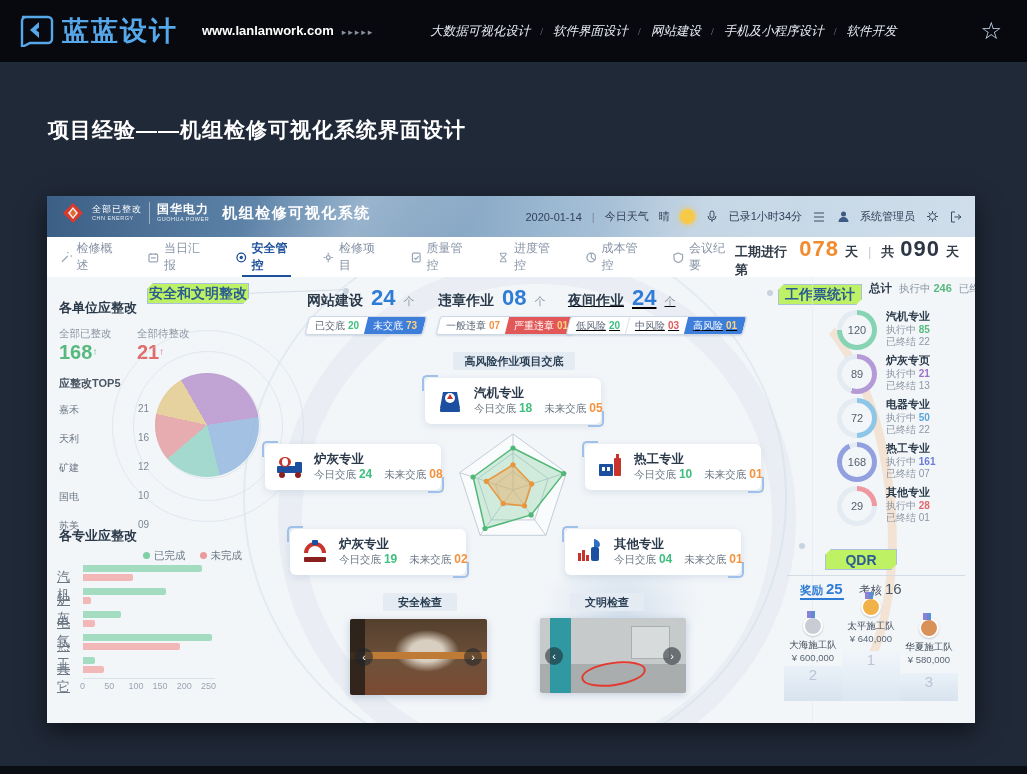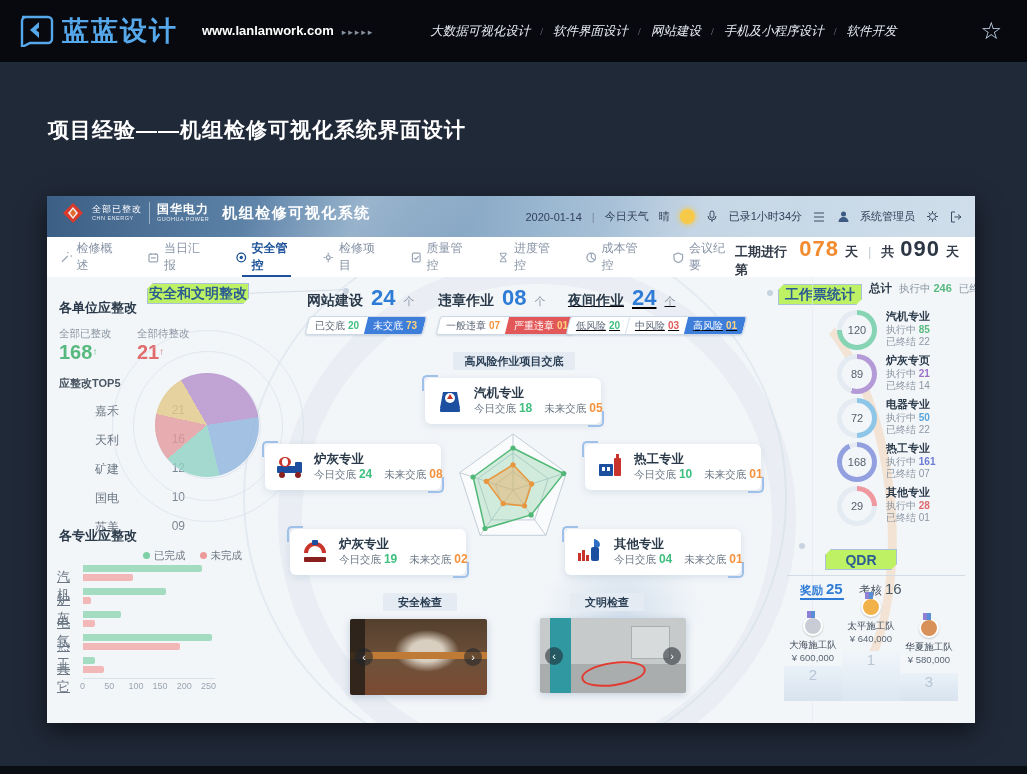--- a/index.html
+++ b/index.html
@@ -60,21 +60,21 @@
   .graybar{position:absolute;height:18px;background:#e4ebf2;color:#2b3f55;font-size:11px;font-weight:bold;display:flex;align-items:center;justify-content:center;border-radius:2px;}
   .dot-deco{position:absolute;width:6px;height:6px;border-radius:50%;background:#c7d3df;}
   .line-deco{position:absolute;height:1px;background:#d4dde6;}
   
   .h-sec{position:absolute;font-size:13px;font-weight:bold;color:#2b3a4a;}
   .lbl-sm{position:absolute;font-size:10.5px;color:#8b96a3;}
   .num-green{position:absolute;font-size:20px;font-weight:bold;color:#57b97e;}
   .num-red{position:absolute;font-size:20px;font-weight:bold;color:#e06c6c;}
   .up{font-size:10px;vertical-align:4px;}
   .top5-title{position:absolute;font-size:11px;font-weight:bold;color:#4a5663;}
-  .top5-row{position:absolute;font-size:12px;color:#6a7683;width:90px;display:flex;margin-left:36px;}
+  .top5-row{position:absolute;font-size:10px;color:#6a7683;width:90px;display:flex;}
   .top5-row .v{margin-left:auto;color:#7c8794;}
   .rose-rings{position:absolute;left:65px;top:53px;width:190px;height:190px;border-radius:50%;border:1px solid rgba(205,215,228,.5);}
   .rose-rings::before{content:'';position:absolute;inset:20px;border-radius:50%;border:1px solid rgba(205,215,228,.5);}
   .rose-rings::after{content:'';position:absolute;inset:42px;border-radius:50%;border:1px solid rgba(205,215,228,.5);}
   .rose{position:absolute;left:108px;top:96px;width:104px;height:104px;border-radius:50%;opacity:.8;}
   .legend{position:absolute;display:flex;gap:14px;font-size:10.5px;color:#6a7683;align-items:center;}
   .legend .dot{width:7px;height:7px;border-radius:50%;display:inline-block;margin-right:4px;}
   .hbar-wrap{position:absolute;left:0;top:0;}
   .hbar-row{position:absolute;left:36px;width:130px;}
   .hbar-label{position:absolute;left:-26px;top:3px;font-size:13px;color:#6a7683;width:24px;text-decoration:underline;}
@@ -602,21 +602,21 @@
         <div><span>已终结</span> <span>22</span></div>
         </span>
     </div>
     <div class="ticket-row" style="top:77px;">
       <span class="donut" style="background: conic-gradient(rgb(180, 155, 216) 0deg, rgb(180, 155, 216) 198deg, rgb(228, 235, 242) 198deg, rgb(228, 235, 242) 360deg);">
           <span>89</span>
         </span>
       <span class="trow-body">
           <div class="tname">炉灰专页</div>
         <div><span>执行中</span> <b class="run-21">21</b></div>
-        <div><span>已终结</span> <span>14</span></div>
+        <div><span>已终结</span> <span>13</span></div>
         </span>
     </div>
     <div class="ticket-row" style="top:121px;">
       <span class="donut" style="background: conic-gradient(rgb(142, 198, 232) 0deg, rgb(142, 198, 232) 180deg, rgb(228, 235, 242) 180deg, rgb(228, 235, 242) 360deg);">
           <span>72</span>
         </span>
       <span class="trow-body">
           <div class="tname">电器专业</div>
         <div><span>执行中</span> <b class="run-50">50</b></div>
         <div><span>已终结</span> <span>22</span></div>

